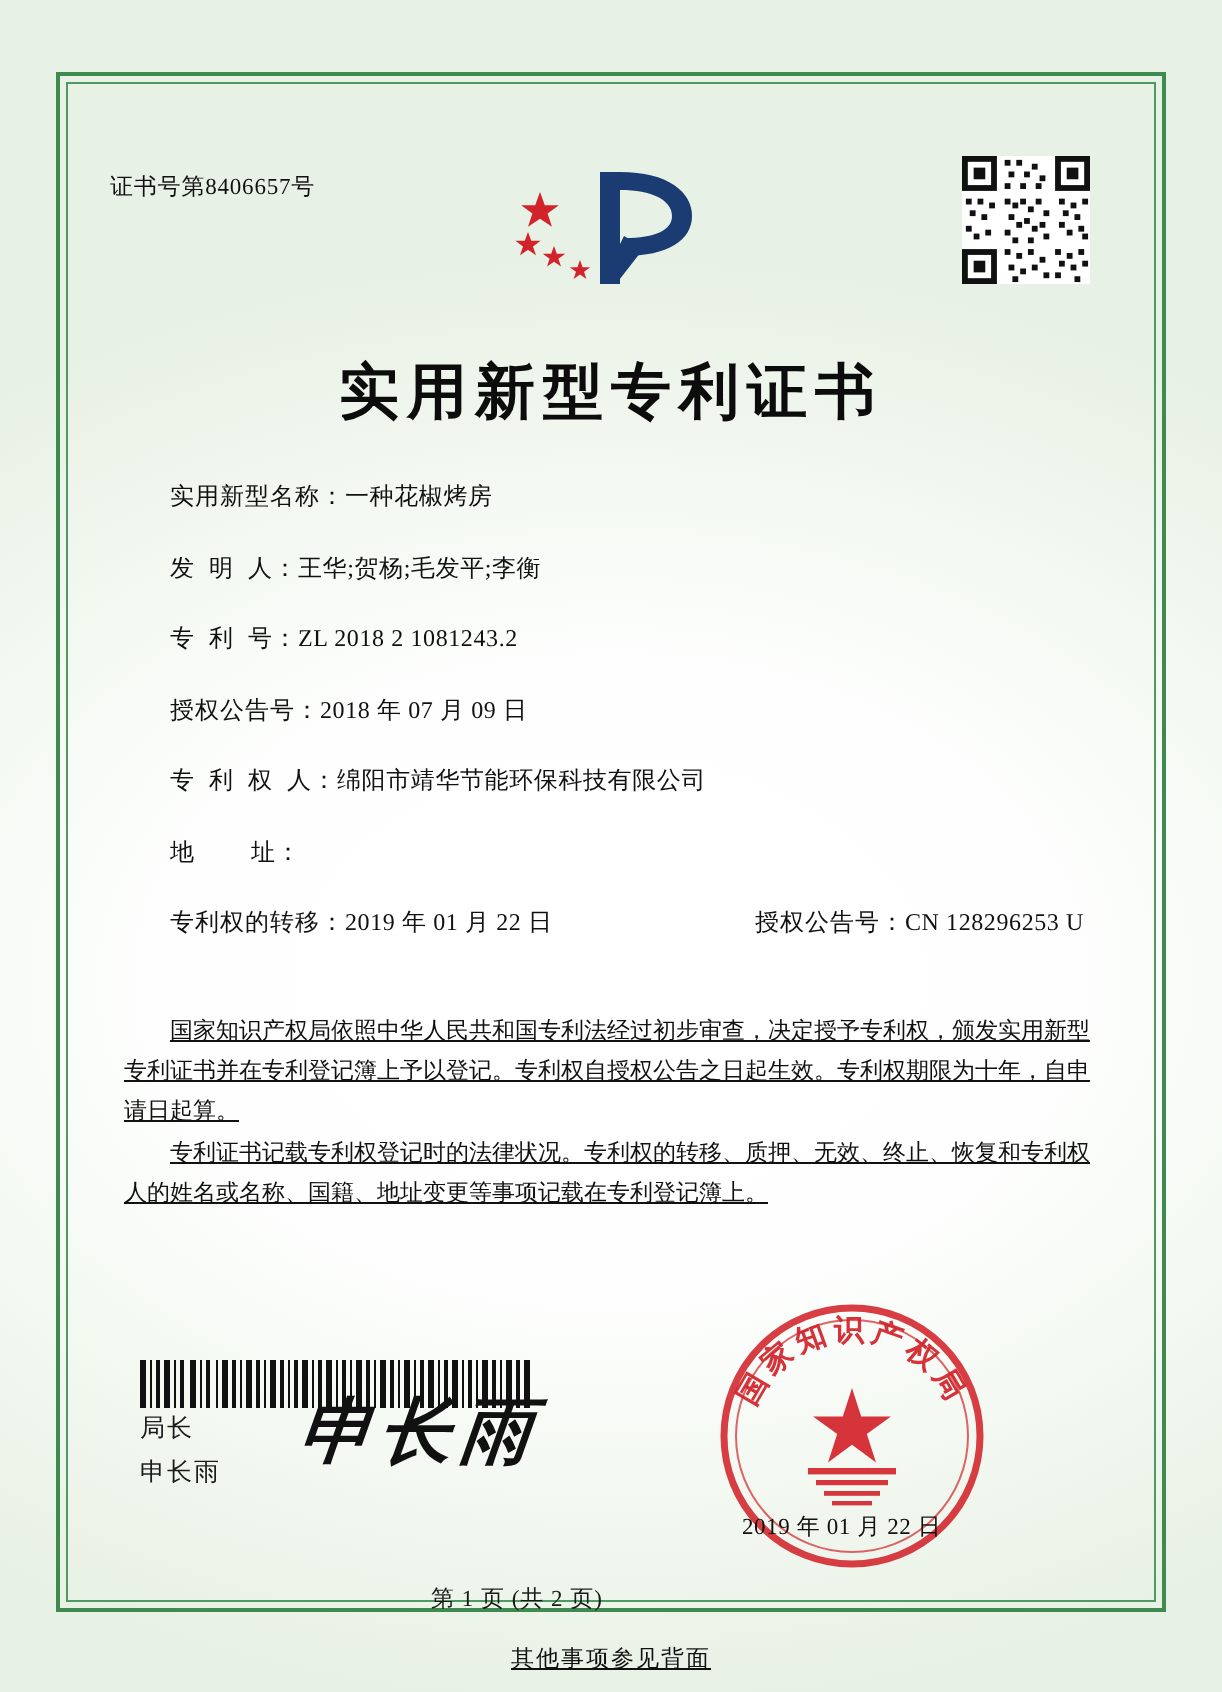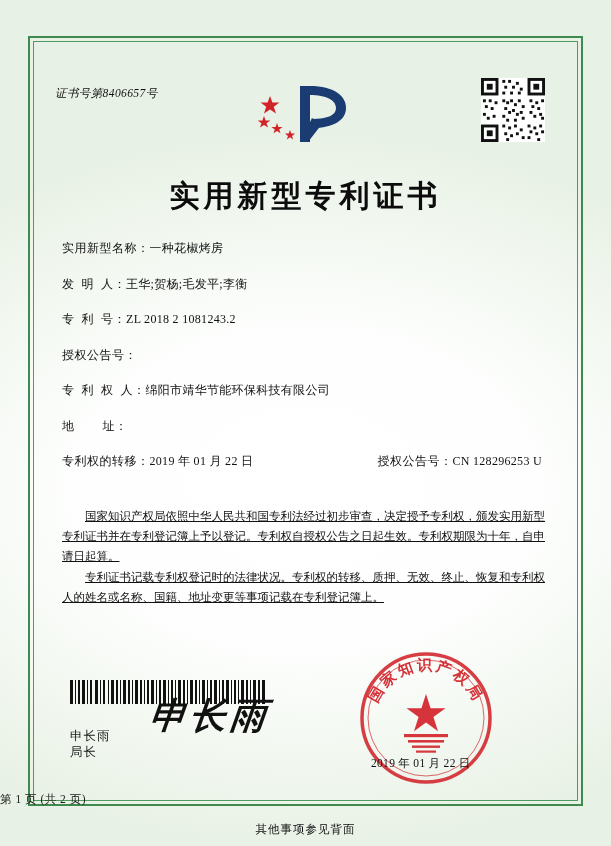--- a/index.html
+++ b/index.html
@@ -51,21 +51,20 @@
   .corner.bl { left: 28px;  top: 780px; border-right: none; border-top: none; }
   .corner.br { left: 557px; top: 780px; border-left: none;  border-top: none; }
 
   
   .cert-no {
     position: absolute;
     left: 55px; top: 86px;
     font-size: 11.5px;
     letter-spacing: 0.4px;
     color: #111;
-    font-style: italic;
   }
 
   
   .logo {
     position: absolute;
     left: 246px; top: 78px;
     width: 120px; height: 72px;
   }
 
   
@@ -98,20 +97,21 @@
     display: flex;
     align-items: baseline;
     margin-bottom: 18.5px;
     font-size: 12px;
     color: #111;
   }
   .field-label {
     flex: 0 0 auto;
     white-space: pre;
     letter-spacing: 0.5px;
+    margin-left: 23px;
   }
   .field-value {
     flex: 1 1 auto;
     letter-spacing: 0.3px;
   }
   .field-row.dual .field-label2 {
     flex: 0 0 auto;
     white-space: pre;
     letter-spacing: 0.5px;
     margin-left: 9px;
@@ -143,21 +143,20 @@
     left: 70px; top: 680px;
     width: 195px; height: 24px;
   }
 
   
   .sig-label {
     position: absolute;
     left: 70px; top: 706px;
     font-size: 12.5px;
     letter-spacing: 1px;
-    margin-top: 38px;
   }
   .sig-name {
     position: absolute;
     left: 70px; top: 728px;
     font-size: 12.5px;
     letter-spacing: 1px;
   }
   .sig-script {
     position: absolute;
     left: 150px; top: 692px;
@@ -182,31 +181,33 @@
     font-size: 11.5px;
     color: #111;
     letter-spacing: 0.3px;
   }
 
   
   .page-num {
     position: absolute;
     left: 0; top: 792px;
     width: 517px;
+    text-align: center;
     font-size: 11.5px;
     letter-spacing: 0.5px;
   }
   .footnote {
     position: absolute;
     left: 0; top: 822px;
     width: 611px;
     text-align: center;
     font-size: 11.5px;
     letter-spacing: 1px;
     color: #111;
+    text-decoration: underline;
   }
 </style>
 </head>
 <body>
 
 <div class="page">
 
   <div class="border-outer"></div>
   <div class="border-inner"></div>
   <div class="corner tl"></div>
@@ -313,20 +314,21 @@
     <div class="field-row">
       <span class="field-label">发  明  人：</span>
       <span class="field-value">王华;贺杨;毛发平;李衡</span>
     </div>
     <div class="field-row">
       <span class="field-label">专  利  号：</span>
       <span class="field-value">ZL 2018 2 1081243.2</span>
     </div>
     <div class="field-row">
       <span class="field-label">授权公告号：</span>
+      <span class="field-value">2018 年 07 月 09 日</span>
     </div>
     <div class="field-row">
       <span class="field-label">专  利  权  人：</span>
       <span class="field-value">绵阳市靖华节能环保科技有限公司</span>
     </div>
     <div class="field-row">
       <span class="field-label">地        址：</span>
     </div>
     <div class="field-row dual">
       <span class="field-label">专利权的转移：</span>

